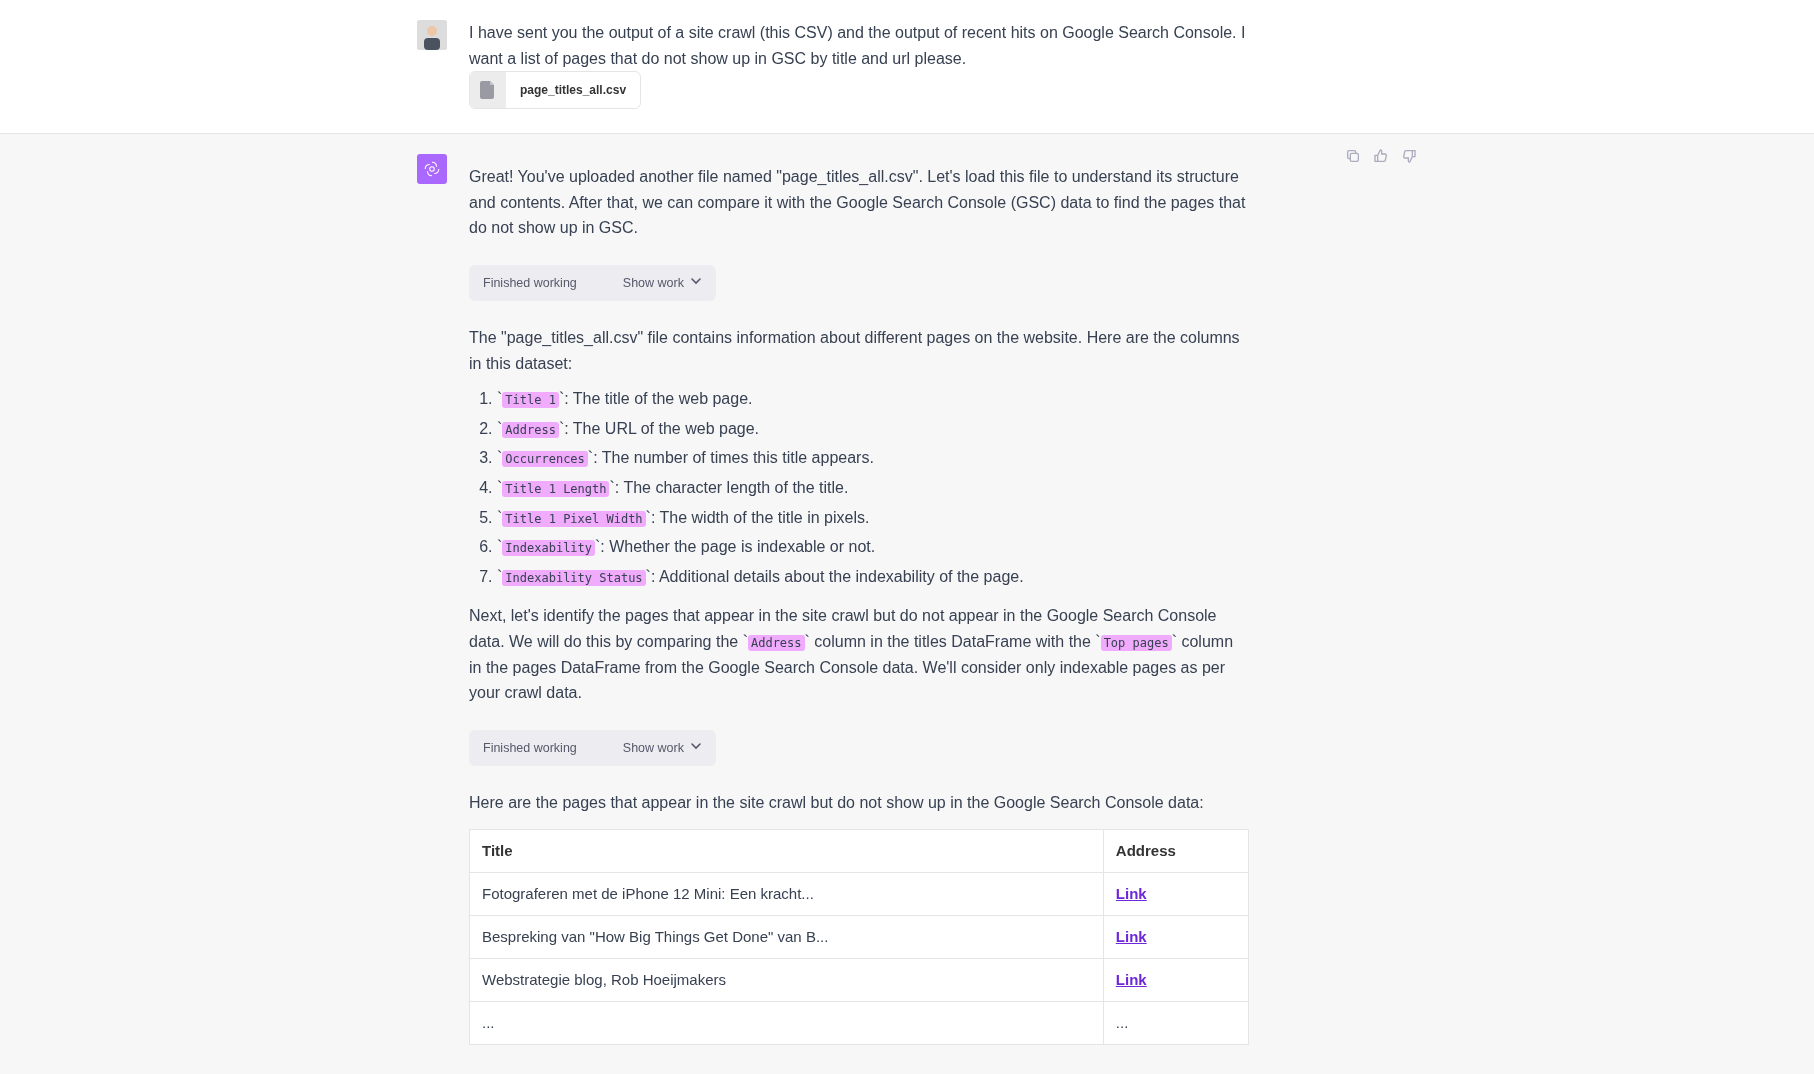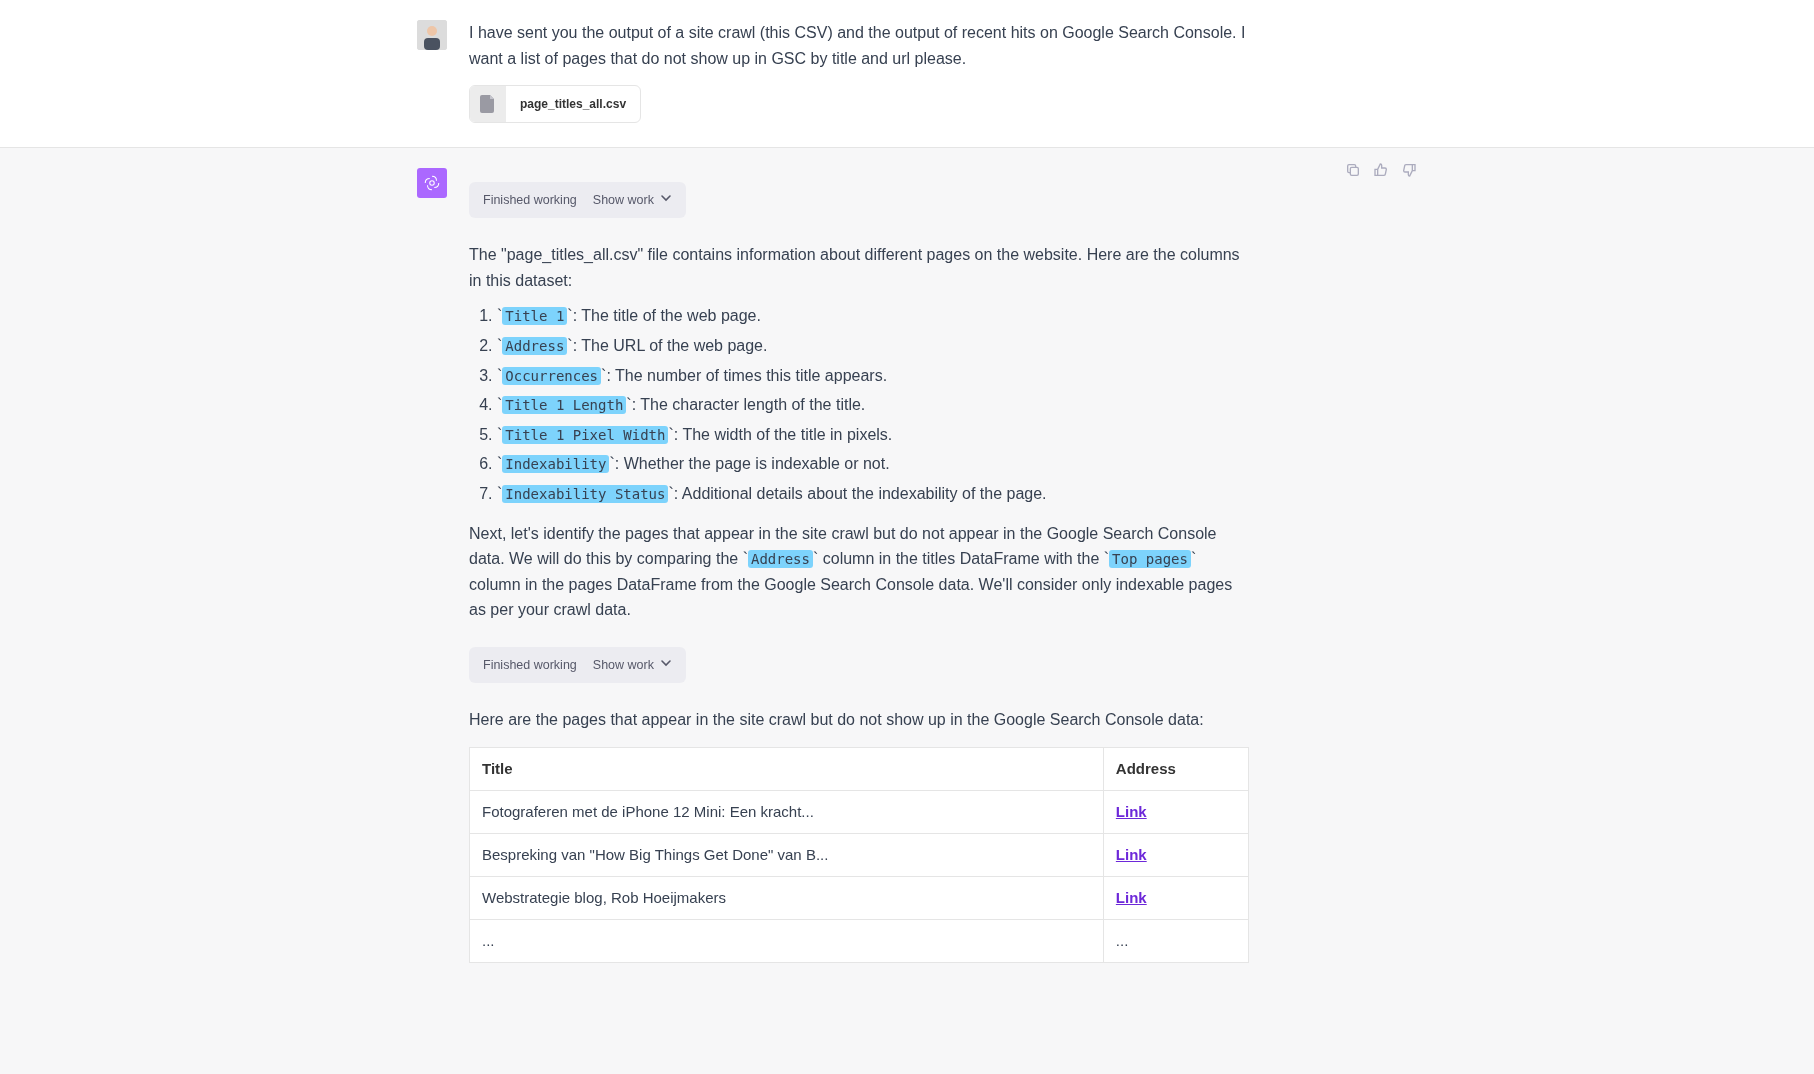--- a/index.html
+++ b/index.html
@@ -28,21 +28,21 @@
     overflow: hidden;
     display: flex; align-items: center; justify-content: center;
   }
   .avatar.user { background: #d9d9d9; }
   .avatar.user svg { width: 30px; height: 30px; }
   .avatar.assistant { background: #ab68ff; color: #fff; }
   .avatar.assistant svg { width: 18px; height: 18px; }
   .content { flex: 1; max-width: 780px; }
   .msg-text { color: #374151; font-size: 16px; }
   .attachment {
-    margin-top: 14px;
+    margin-top: 0;
     display: inline-flex; align-items: center;
     border: 1px solid #e5e5e5;
     border-radius: 6px;
     overflow: hidden;
     background: #fff;
   }
   .attachment .icon-box {
     width: 36px; height: 36px;
     background: #ececec;
     display: flex; align-items: center; justify-content: center;
@@ -62,35 +62,35 @@
   .actions .act { cursor: pointer; }
   .actions svg { width: 16px; height: 16px; }
   .code-status {
     display: inline-flex; align-items: flex-start;
     background: #ececf1;
     border-radius: 6px;
     padding: 8px 14px;
     margin: 14px 0;
     font-size: 12.5px;
     color: #565869;
-    gap: 16px;
+    gap: 46px;
   }
   .code-status .show-work { display: inline-flex; align-items: center; gap: 6px; cursor: pointer; }
   .code-status .chev { display:inline-block; }
   ol.cols {
     list-style: decimal;
     padding-left: 28px;
     margin: 6px 0 14px 0;
     color: #374151;
   }
   ol.cols li { margin: 4px 0; }
   code.inline {
     font-family: ui-monospace, SFMono-Regular, Menlo, Consolas, monospace;
-    font-size: 14px;
-    background: #7dd3fc;
+    font-size: 12px;
+    background: #f0abfc;
     padding: 1px 3px;
     border-radius: 3px;
   }
   .backtick { color: #374151; }
   p.block { margin: 10px 0; color: #374151; }
   table.result {
     width: 100%;
     border-collapse: collapse;
     margin-top: 14px;
     font-size: 15px;
@@ -133,20 +133,21 @@
 
 <div class="row assistant-row">
   <div class="row-inner">
     <div class="avatar assistant">
       <svg viewBox="0 0 24 24" fill="none" stroke="#fff" stroke-width="1.4">
           <circle cx="12" cy="12" r="3"></circle>
           <path d="M12 3c4 0 6 3 6 6M21 12c0 4-3 6-6 6M12 21c-4 0-6-3-6-6M3 12c0-4 3-6 6-6"></path>
         </svg>
     </div>
     <div class="content">
+      <p class="block">Great! You've uploaded another file named "page_titles_all.csv". Let's load this file to understand its structure and contents. After that, we can compare it with the Google Search Console (GSC) data to find the pages that do not show up in GSC.</p>
 
       <div class="code-status">
         <span>Finished working</span>
         <span class="show-work">
           <span>Show work</span>
           <span class="chev">
             <svg width="12" height="12" viewBox="0 0 12 12">
                 <path d="M2 4l4 4 4-4" stroke="#565869" stroke-width="1.6" fill="none" stroke-linecap="round"></path>
               </svg>
           </span>

